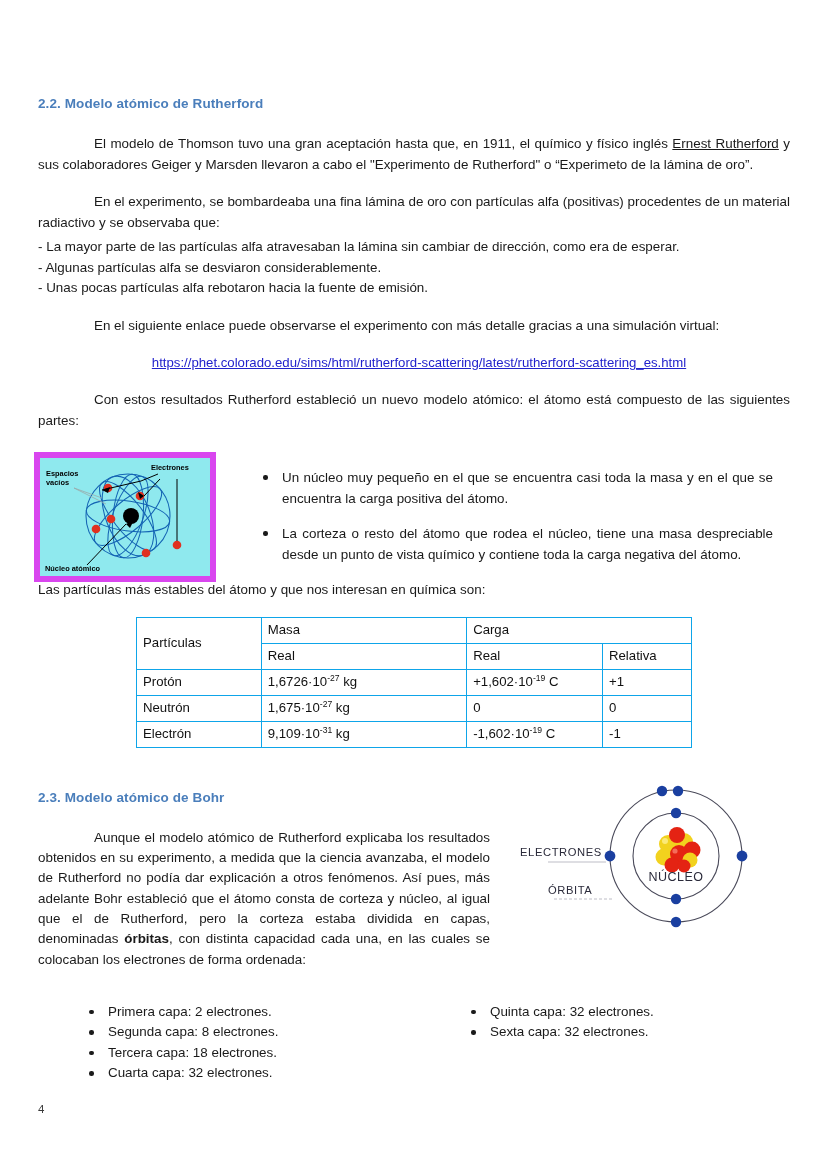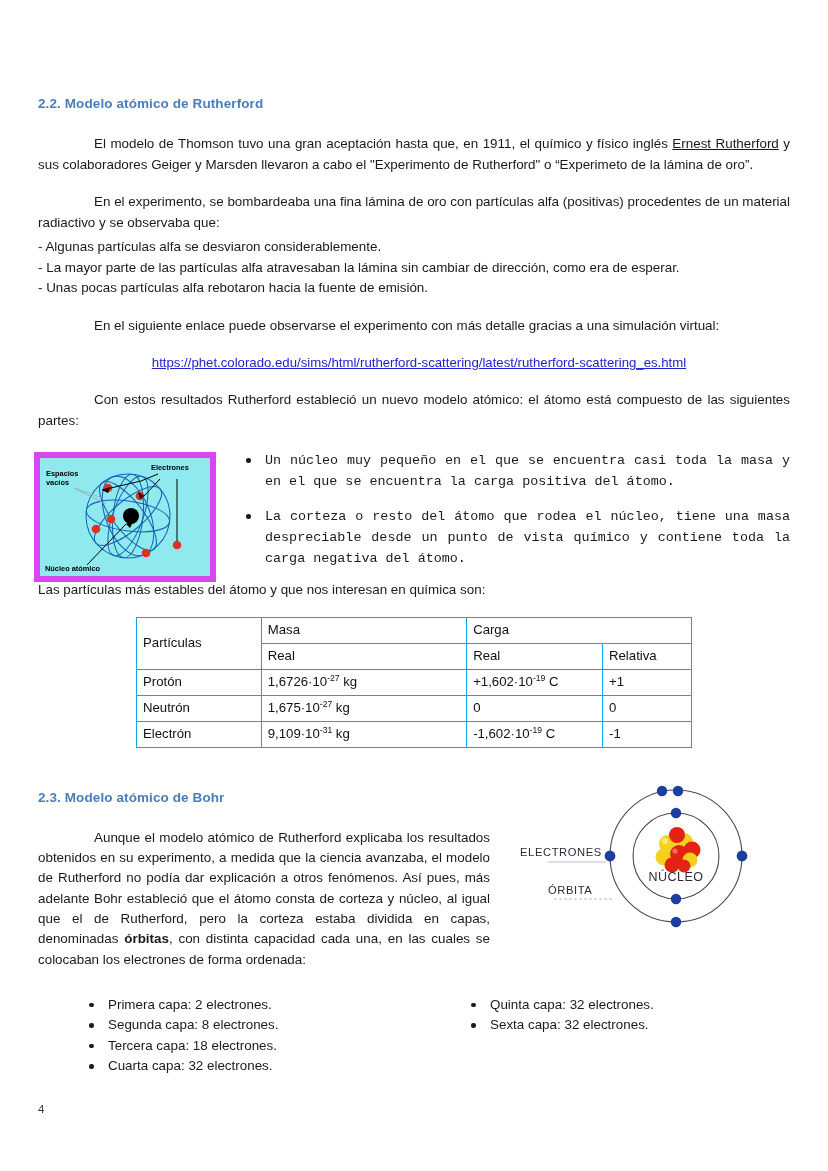--- a/index.html
+++ b/index.html
@@ -91,23 +91,22 @@
     border: 6px solid #d946ef;
     overflow: hidden;
   }
   .ruth-fig svg { display: block; }
   .ruth-bullets {
     margin-left: 196px;
     padding-top: 2px;
   }
   ul.bul {
     list-style: none;
-    margin: 0;
+    margin: 17px;
     padding: 0;
-    font-family: Liberation Mono, monospace;
   }
   ul.bul > li {
     position: relative;
     padding-left: 31px;
     font-size: 13.4px;
     line-height: 21px;
     text-align: justify;
     margin-bottom: 14px;
     color: #1a1a1a;
   }
@@ -165,21 +164,21 @@
     width: 268px;
     height: 150px;
   }
 
   
   .shellrow {
     position: relative;
     margin-top: 17px;
     height: 100px;
   }
-  .shellcol { position: absolute; top: 8px; }
+  .shellcol { position: absolute; top: 15px; }
   .shellcol.left  { left: 38px; }
   .shellcol.right { left: 420px; }
   ul.shells {
     list-style: none;
     margin: 0; padding: 0;
   }
   ul.shells li {
     position: relative;
     padding-left: 32px;
     font-size: 13.4px;
@@ -213,22 +212,22 @@
 <div class="page">
   <div class="content">
 
     <h2 class="h2">2.2. Modelo atómico de Rutherford</h2>
 
     <p class="body"><span>El modelo de Thomson tuvo una gran aceptación hasta que, en 1911, el químico y físico inglés </span><span class="u">Ernest Rutherford</span><span> y sus colaboradores Geiger y Marsden llevaron a cabo el "Experimento de Rutherford" o “Experimeto de la lámina de oro”.</span></p>
 
     <p class="body tight">En el experimento, se bombardeaba una fina lámina de oro con partículas alfa (positivas) procedentes de un material radiactivo y se observaba que:</p>
 
     <div class="dashlist">
+      <div>- La mayor parte de las partículas alfa atravesaban la lámina sin cambiar de dirección, como era de esperar.</div>
       <div>- Algunas partículas alfa se desviaron considerablemente.</div>
-      <div>- La mayor parte de las partículas alfa atravesaban la lámina sin cambiar de dirección, como era de esperar.</div>
       <div>- Unas pocas partículas alfa rebotaron hacia la fuente de emisión.</div>
     </div>
 
     <p class="body">En el siguiente enlace puede observarse el experimento con más detalle gracias a una simulación virtual:</p>
 
     <div class="linkline">
       <a class="simlink" href="#">https://phet.colorado.edu/sims/html/rutherford-scattering/latest/rutherford-scattering_es.html</a>
     </div>
 
     <p class="body">Con estos resultados Rutherford estableció un nuevo modelo atómico: el átomo está compuesto de las siguientes partes:</p>

